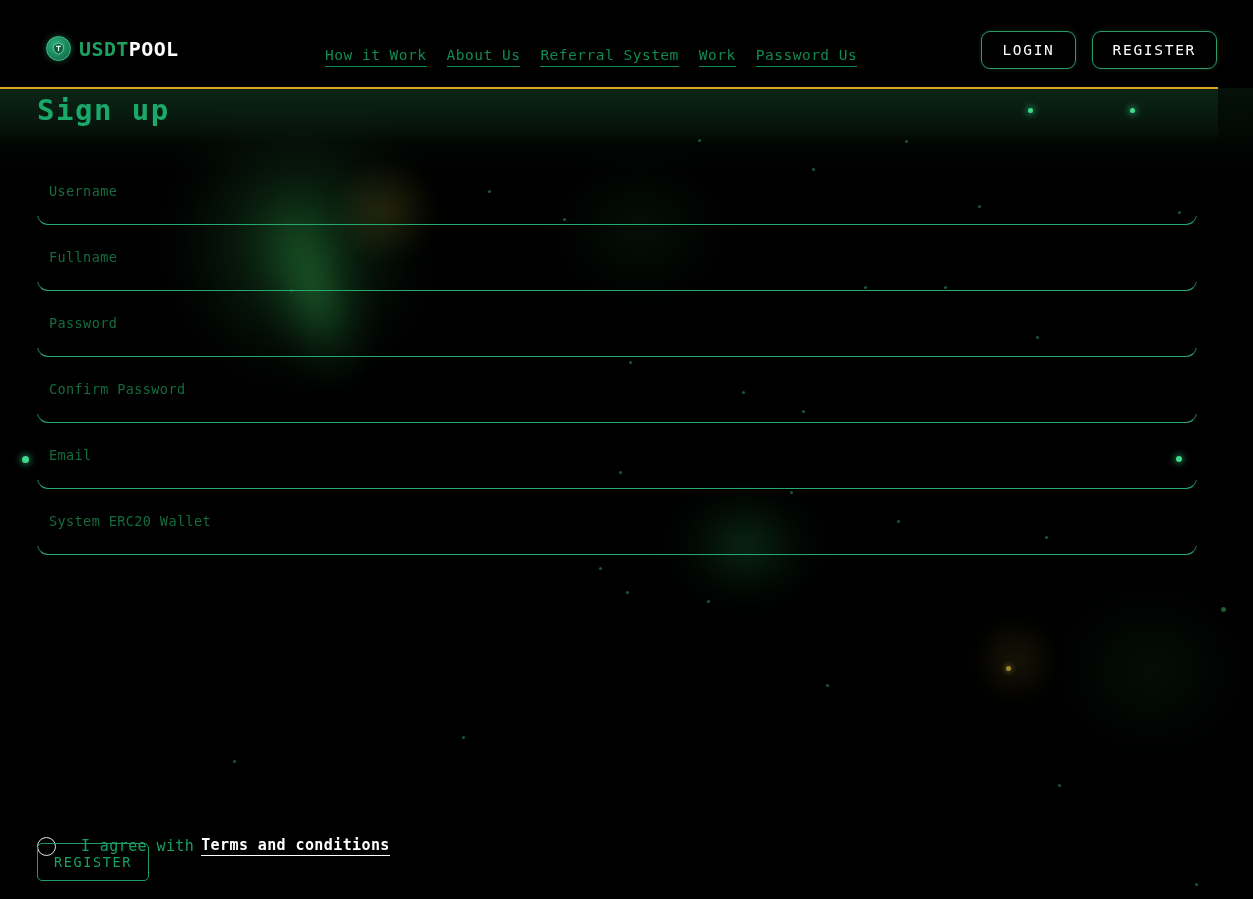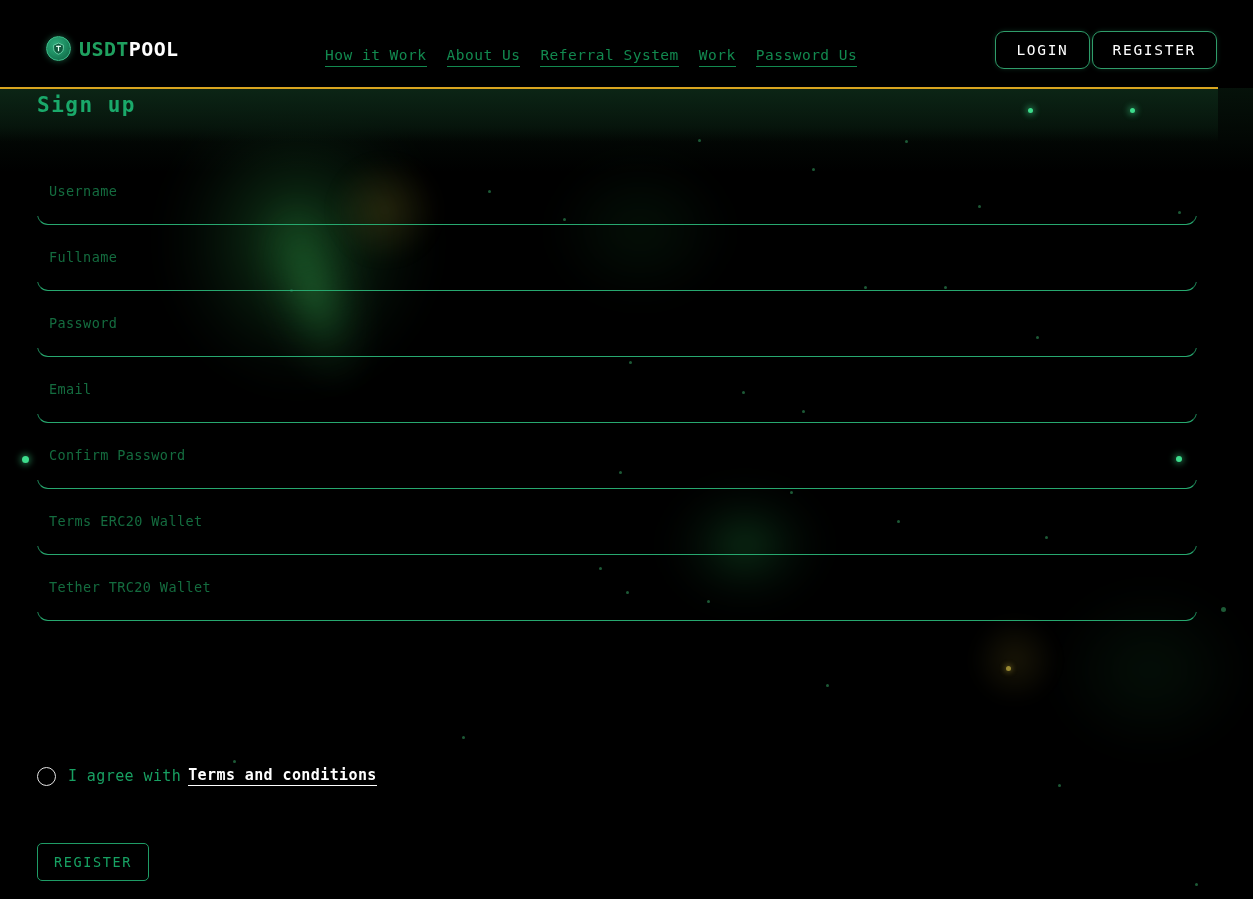--- a/index.html
+++ b/index.html
@@ -148,21 +148,21 @@
     letter-spacing: 0.5px;
     text-decoration: none;
     border-bottom: 1.3px solid #12894f;
     padding-bottom: 2px;
     line-height: 1.1;
     cursor: pointer;
   }
 
   .header-actions {
     position: absolute; right: 36px; top: 31px;
-    display: flex; align-items: center; gap: 2px;
+    display: flex; align-items: center; gap: 16px;
   }
   .btn-outline {
     height: 38px;
     padding: 0 20px;
     border: 1.3px solid #2f9d6a;
     border-radius: 9px;
     background: transparent;
     color: #ffffff;
     font-family: inherit;
     font-size: 14.5px;
@@ -178,21 +178,21 @@
     left: 0; top: 87px;
     width: 1218px; height: 1.6px;
     background: #d9a520;
     z-index: 21;
   }
 
   
   .page-title {
     position: absolute;
     left: 37px; top: 93px;
-    font-size: 21px;
+    font-size: 29px;
     font-weight: bold;
     letter-spacing: 1.5px;
     color: #1aa96a;
     z-index: 10;
     text-align: center;
   }
 
   
   .form {
     position: absolute;
@@ -227,22 +227,22 @@
     padding: 26px 12px 6px 12px;
     outline: none;
     
     clip-path: inset(44px 0 0 0);
   }
   .field-input::placeholder { color: transparent; }
 
   
   .agree-row {
     position: absolute;
-    left: 37px; top: 766px;
-    display: flex; align-items: center; gap: 12px;
+    left: 37px; top: 836px;
+    display: flex; align-items: center; gap: 25px;
     z-index: 10;
   }
   .checkbox {
     width: 19px; height: 19px;
     border-radius: 50%;
     border: 1.7px solid #e6e6e6;
     background: transparent;
     cursor: pointer;
     flex: none;
   }
@@ -377,39 +377,35 @@
       <label class="field-label">Fullname</label>
       <input class="field-input" type="text" value="" style="">
     </div>
 
     <div class="field">
       <label class="field-label">Password</label>
       <input class="field-input" type="password" value="" style="">
     </div>
 
     <div class="field">
+      <label class="field-label">Confirm Password</label>
+      <input class="field-input" type="password" value="" style="">
+    </div>
+
+    <div class="field">
       <label class="field-label">Email</label>
       <input class="field-input" type="email" value="" style="">
     </div>
 
-    <div class="field">
-      <label class="field-label">Confirm Password</label>
-      <input class="field-input" type="password" value="" style="">
-    </div>
-
-
-    <div class="field">
-      <label class="field-label">Terms ERC20 Wallet</label>
+
+    <div class="field">
+      <label class="field-label">System ERC20 Wallet</label>
       <input class="field-input" type="text" value="" style="">
     </div>
 
-    <div class="field">
-      <label class="field-label">Tether TRC20 Wallet</label>
-      <input class="field-input" type="text" value="" style="">
-    </div>
 
 
   </form>
 
   <div class="agree-row">
     <span class="checkbox"></span>
     <span class="agree-text">
       <span>I agree with</span>
       <a class="agree-link">Terms and conditions</a>
     </span>

